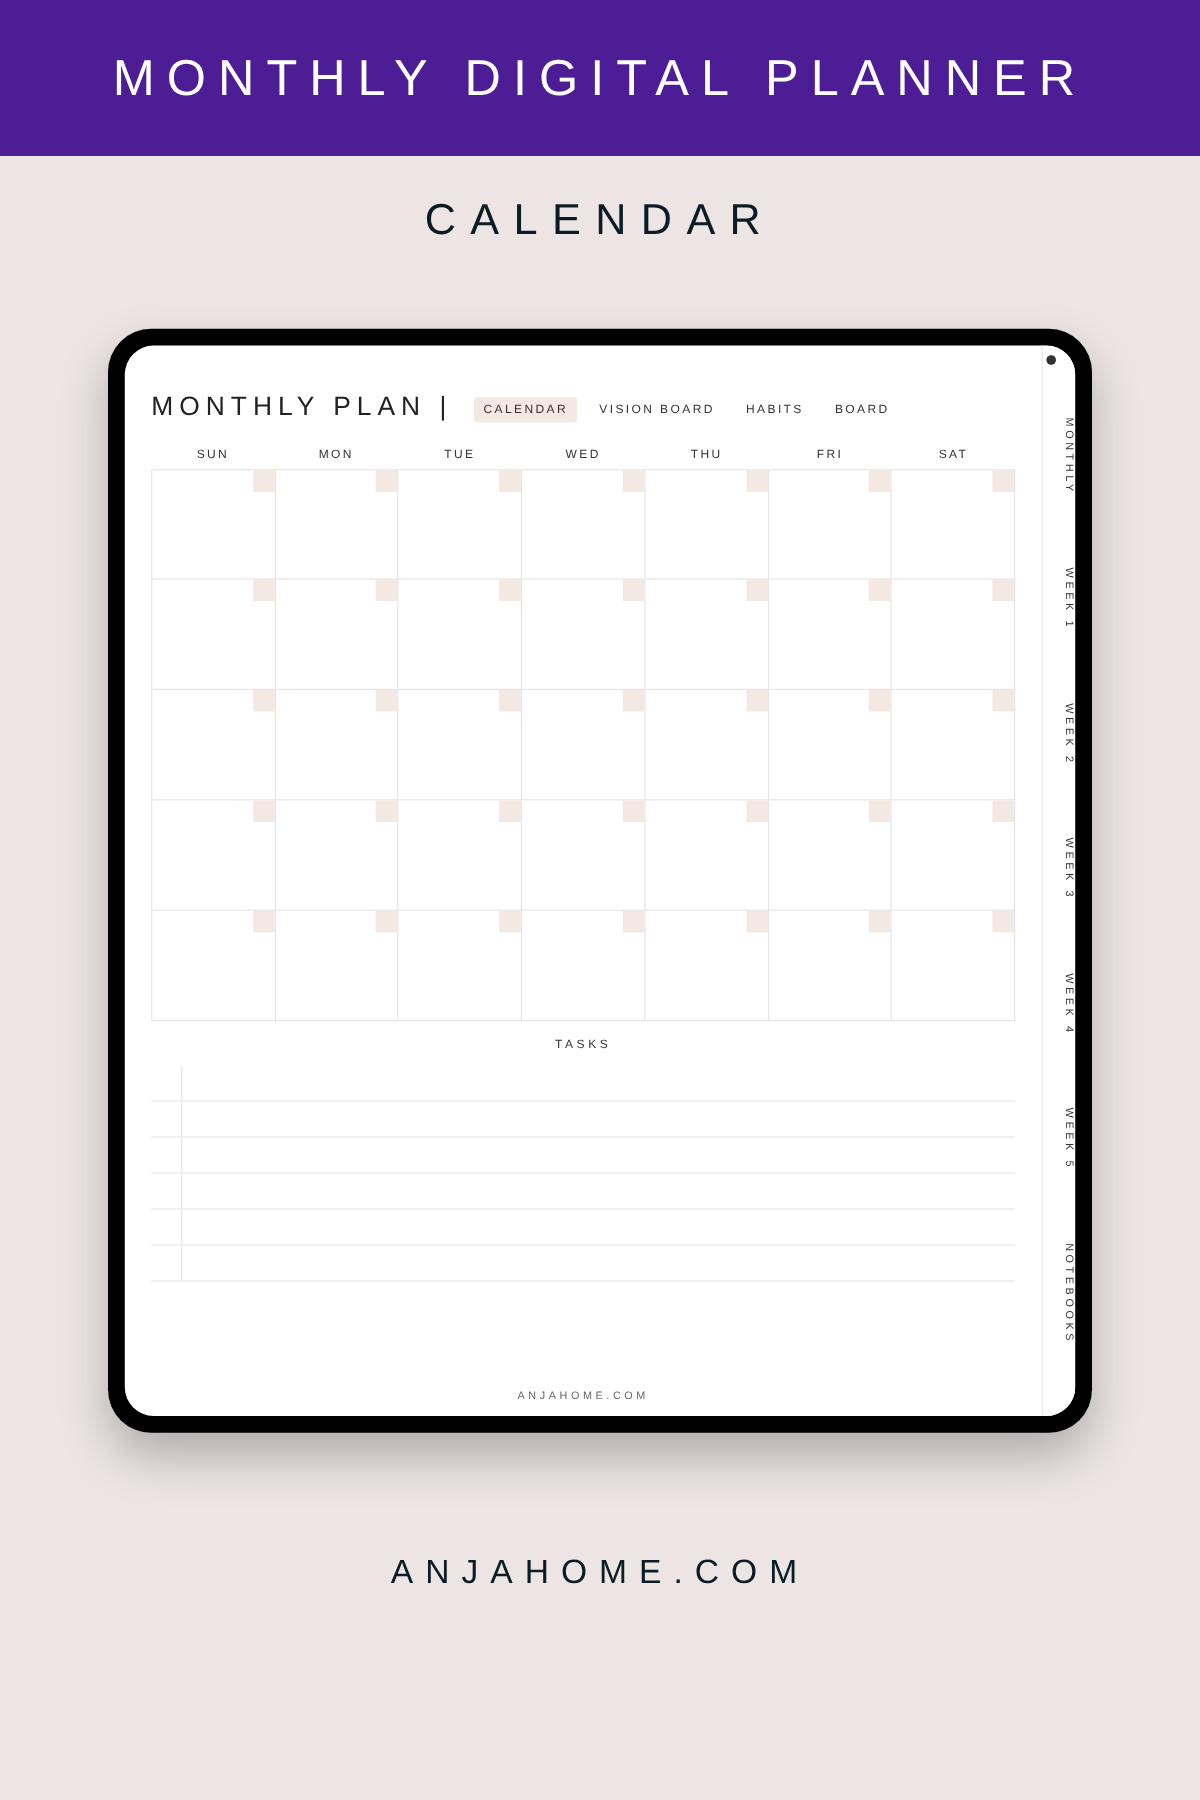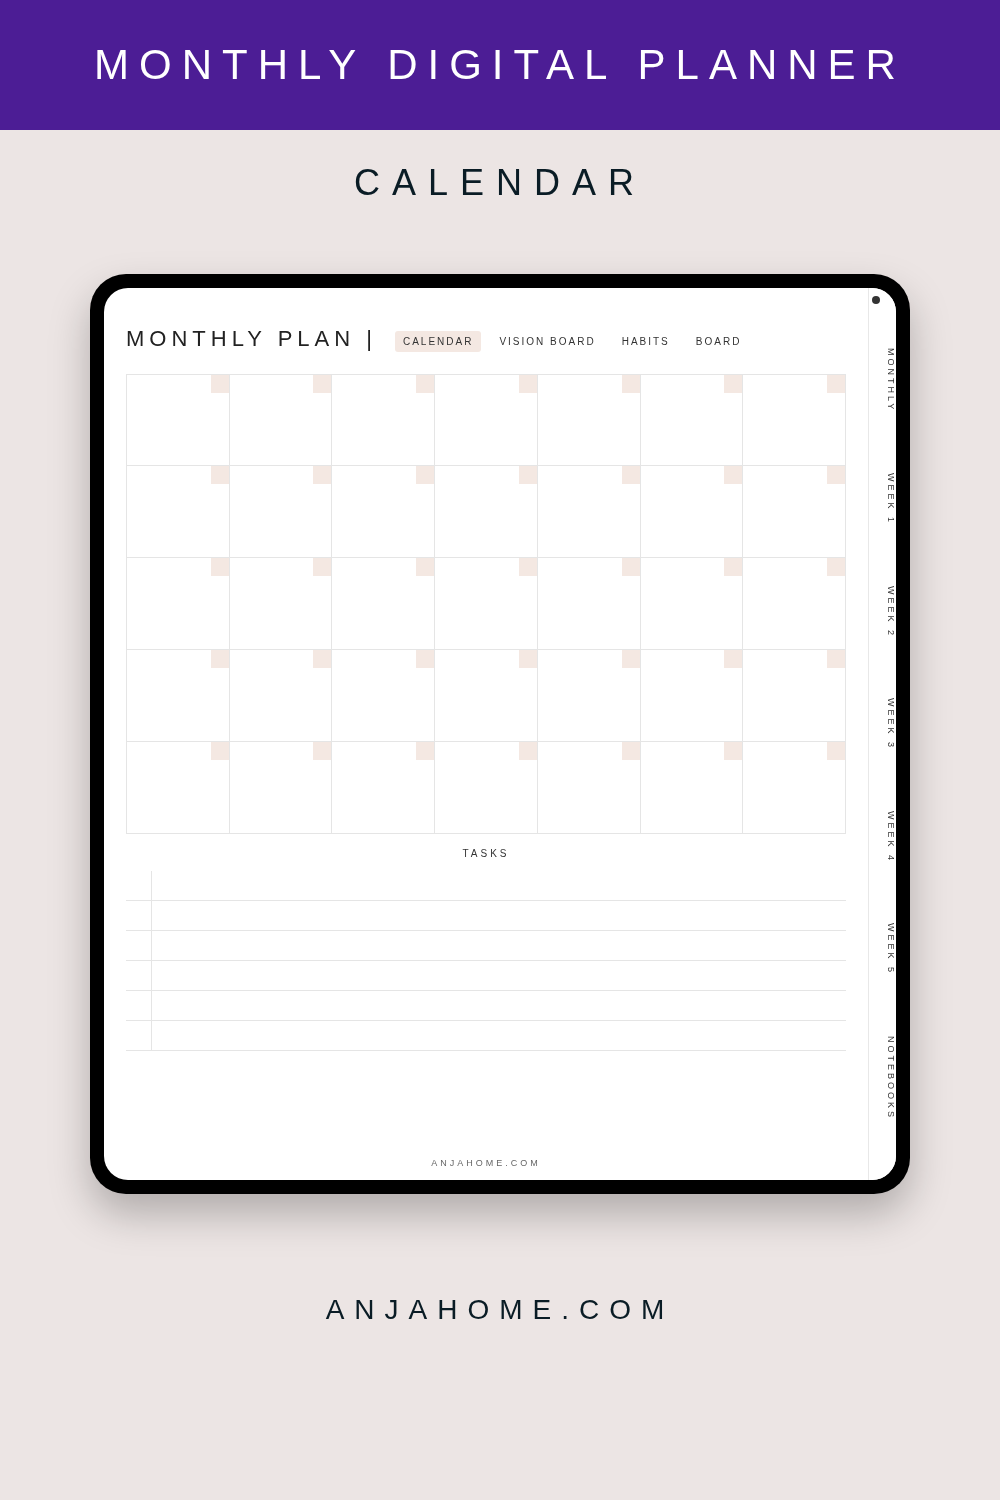--- a/index.html
+++ b/index.html
@@ -224,20 +224,29 @@
         <div class="page-header">
           <div class="page-title">MONTHLY PLAN |</div>
           <div class="nav-tabs" id="nav-tabs">
               <div class="nav-tab active">CALENDAR</div>
               <div class="nav-tab">VISION BOARD</div>
               <div class="nav-tab">HABITS</div>
               <div class="nav-tab">BOARD</div>
             </div>
         </div>
 
+        <div class="weekdays" id="weekdays">
+            <div>SUN</div>
+            <div>MON</div>
+            <div>TUE</div>
+            <div>WED</div>
+            <div>THU</div>
+            <div>FRI</div>
+            <div>SAT</div>
+          </div>
 
         <div class="calendar-grid" id="calendar-grid">
             <div class="cal-cell">
               <div class="date-box"></div>
             </div>
             <div class="cal-cell">
               <div class="date-box"></div>
             </div>
             <div class="cal-cell">
               <div class="date-box"></div>

